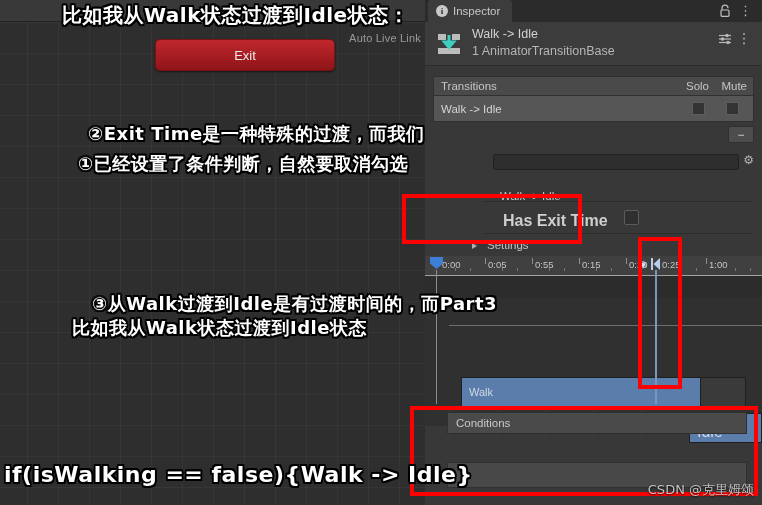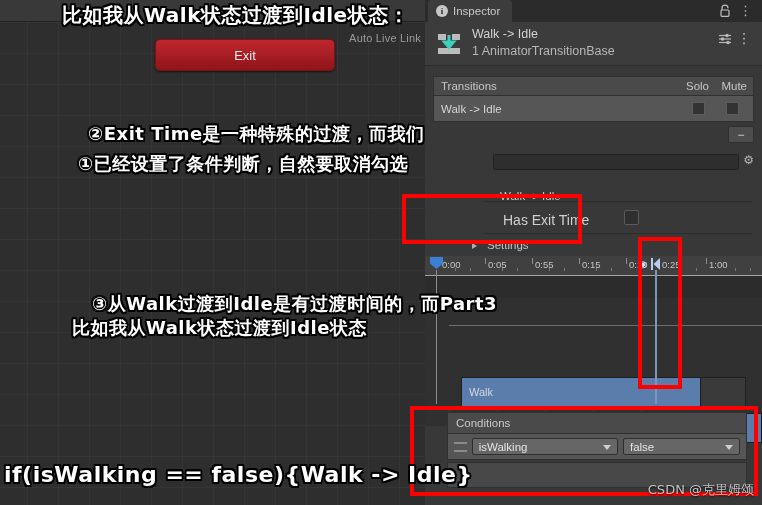--- a/index.html
+++ b/index.html
@@ -118,21 +118,21 @@
     position:absolute; left:68px; top:154px; width:246px; height:16px;
     background:#2e2e2e; border:1px solid #212121; border-radius:2px;
   }
   #gear-icon { position:absolute; right:8px; top:153px; font-size:12px; color:#b5b5b5; }
 
   
   #sub-title { position:absolute; left:75px; top:190px; font-size:11.5px; color:#c9c9c9; }
   .hline { position:absolute; left:58px; width:270px; height:1px; background:#2d2d2d; }
 
   #has-exit-row { position:absolute; left:58px; top:206px; width:270px; height:26px; }
-  #has-exit-label { position:absolute; left:20px; top:6px; font-size:14px; color:#cfcfcf; }
+  #has-exit-label { position:absolute; left:20px; top:6px; font-size:16px; color:#cfcfcf;font-weight:bold; }
   #has-exit-chk {
     position:absolute; left:141px; top:4px; width:15px; height:15px;
     background:#2f2f2f; border:1px solid #5b5b5b; border-radius:2px;
   }
   #settings-foldout { position:absolute; left:62px; top:239px; font-size:11.5px; color:#c4c4c4; }
   #settings-arrow {
     position:absolute; left:47px; top:243px;
     width:0;height:0;border-left:5px solid #b0b0b0;
     border-top:3.5px solid transparent;border-bottom:3.5px solid transparent;
   }
@@ -343,34 +343,20 @@
         </div>
       </div>
       <div id="playhead-line"></div>
       <div id="transition-cursor-line"></div>
     </div>
 
     <div id="conditions-box">
       <div id="conditions-head">
         <span id="conditions-head-label">Conditions</span>
       </div>
-      <div id="condition-row">
-        <span id="drag-handle">
-          <span></span>
-            <span></span>
-        </span>
-        <span class="dropdown" id="cond-param">
-          <span class="dd-label">isWalking</span>
-          <span class="dd-arrow"></span>
-        </span>
-        <span class="dropdown" id="cond-value">
-          <span class="dd-label">false</span>
-          <span class="dd-arrow"></span>
-        </span>
-      </div>
     </div>
     <div id="conditions-footer"></div>
   </div>
 
   <div class="redbox" id="redbox-exittime"></div>
   <div class="redbox" id="redbox-timeline"></div>
   <div class="redbox" id="redbox-conditions"></div>
 
   <div class="anno" id="anno-title">比如我从Walk状态过渡到Idle状态：</div>
   <div class="anno" id="anno-2">②Exit Time是一种特殊的过渡，而我们</div>

